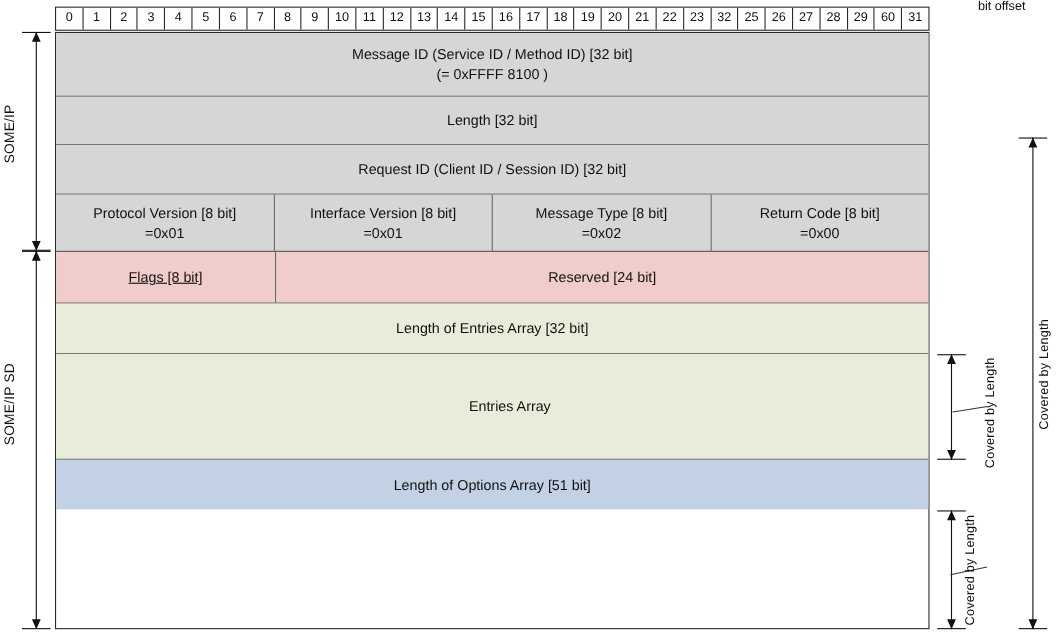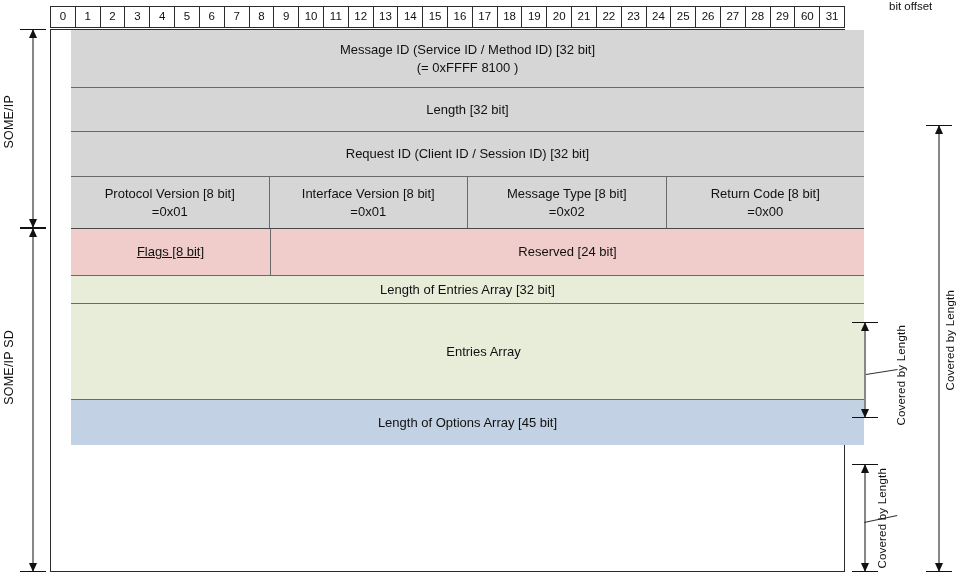--- a/index.html
+++ b/index.html
@@ -51,21 +51,20 @@
     left: 50px; top: 29px;
     width: 795px; height: 543px;
     border: 1px solid #2b2b2b;
     background: #ffffff;
   }
   .prow {
     position: relative;
     width: 100%;
     border-bottom: 1px solid #6a6a6a;
     display: flex;
-    margin-left: 20px;
   }
   .prow:last-child { border-bottom: none; }
   .pcell {
     flex: 1 1 0;
     display: flex;
     flex-direction: column;
     align-items: center;
     justify-content: center;
     font-size: 13px;
     color: #111;
@@ -163,21 +162,21 @@
     <div class="bitcell">14</div>
     <div class="bitcell">15</div>
     <div class="bitcell">16</div>
     <div class="bitcell">17</div>
     <div class="bitcell">18</div>
     <div class="bitcell">19</div>
     <div class="bitcell">20</div>
     <div class="bitcell">21</div>
     <div class="bitcell">22</div>
     <div class="bitcell">23</div>
-    <div class="bitcell">24</div>
+    <div class="bitcell">32</div>
     <div class="bitcell">25</div>
     <div class="bitcell">26</div>
     <div class="bitcell">27</div>
     <div class="bitcell">28</div>
     <div class="bitcell">29</div>
     <div class="bitcell">60</div>
     <div class="bitcell">31</div>
   </div>
 
   <div id="bit-offset-label">bit offset</div>
@@ -224,35 +223,35 @@
 
     <div class="prow c-pink" style="height:47px;">
       <div class="pcell" style="flex:0 0 200px;text-decoration:underline;">
         <span>Flags [8 bit]</span>
       </div>
       <div class="pcell">
         <span>Reserved [24 bit]</span>
       </div>
     </div>
 
-    <div class="prow c-green" style="height:28px;">
+    <div class="prow c-green" style="height:46px;">
       <div class="pcell">
         <span>Length of Entries Array  [32 bit]</span>
       </div>
     </div>
 
     <div class="prow c-green" style="height:96px;padding-left:32px;">
       <div class="pcell">
         <span>Entries Array</span>
       </div>
     </div>
 
     <div class="prow c-blue" style="height:45px;">
       <div class="pcell">
-        <span>Length of Options Array  [45 bit]</span>
+        <span>Length of Options Array  [51 bit]</span>
       </div>
     </div>
 
 
   </div>
 
   <div class="vbracket" style="left:20px; top:29px; width:26px; height:199px;">
     <div class="stem"></div>
     <div class="cap top"></div>
     <div class="cap bot"></div>

